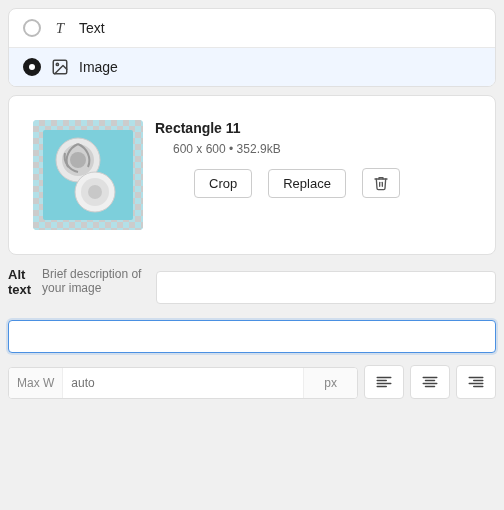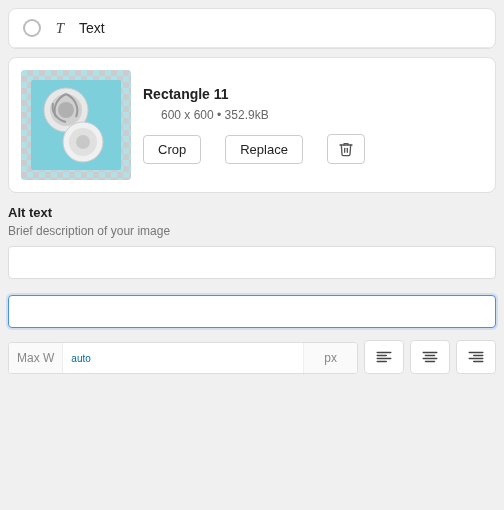--- a/index.html
+++ b/index.html
@@ -76,24 +76,24 @@
       color: #222;
       text-align: right;
     }
 
     
     .image-panel {
       background: #fff;
       border: 1px solid #e0e0e0;
       border-radius: 8px;
       margin: 8px 8px 0 8px;
-      padding: 12px;
+      padding: 24px;
       display: flex;
       gap: 12px;
-      align-items: center;
+      align-items: flex-start;
     }
 
     .image-thumb {
       width: 110px;
       height: 110px;
       flex-shrink: 0;
       border-radius: 4px;
       overflow: hidden;
       background: #b2e0e8;
       position: relative;
@@ -136,23 +136,24 @@
     }
 
     .image-meta {
       font-size: 12px;
       color: #666;
       margin-left: 18px;
     }
 
     .image-actions {
       display: flex;
-      gap: 24px;
+      gap: 16px;
       margin-top: 6px;
       align-items: center;
+      margin-left: 39px;
     }
 
     .btn-outline {
       border: 1px solid #ccc;
       background: #fff;
       border-radius: 4px;
       padding: 6px 14px;
       font-size: 13px;
       cursor: pointer;
       color: #222;
@@ -167,21 +168,20 @@
       display: flex;
       align-items: center;
       justify-content: center;
       color: #444;
     }
 
     
     .form-section {
       margin: 12px 8px 0 8px;
       display: flex;
-      flex-direction: column;
       gap: 4px;
     }
 
     .form-label {
       font-size: 13px;
       font-weight: 600;
       color: #222;
     }
 
     .form-sublabel {
@@ -228,22 +228,22 @@
       padding: 8px 8px;
       font-size: 12px;
       color: #888;
       border-right: 1px solid #eee;
       background: #fafafa;
       white-space: nowrap;
     }
 
     .size-value {
       padding: 8px 8px;
-      font-size: 10px;
-      color: #0369a1;
+      font-size: 12px;
+      color: #737373;
       flex: 1;
       border: none;
       outline: none;
       background: transparent;
     }
 
     .size-unit {
       padding: 8px 20px;
       font-size: 12px;
       color: #888;
@@ -273,20 +273,31 @@
 </head>
 <body>
 
 <div class="panel">
   <div class="type-row">
     <div class="radio-circle"></div>
     <div class="type-icon">
       <span class="text-icon-svg">T</span>
     </div>
     <span class="type-label">Text</span>
+  </div>
+  <div class="type-row selected">
+    <div class="radio-circle active"></div>
+    <div class="type-icon">
+      <svg width="18" height="18" viewBox="0 0 24 24" fill="none" stroke="#444" stroke-width="2" stroke-linecap="round" stroke-linejoin="round">
+        <rect x="3" y="3" width="18" height="18" rx="2" ry="2"></rect>
+        <circle cx="8.5" cy="8.5" r="1.5"></circle>
+        <polyline points="21 15 16 10 5 21"></polyline>
+      </svg>
+    </div>
+    <span class="type-label">Image</span>
   </div>
 </div>
 
 <div class="image-panel">
   <div class="image-thumb">
     <div class="thumb-bg"></div>
     <svg class="thumb-svg" width="90" height="90" viewBox="0 0 90 90">
 
       <rect x="0" y="0" width="90" height="90" fill="#7dcfdb" rx="2"></rect>
 

